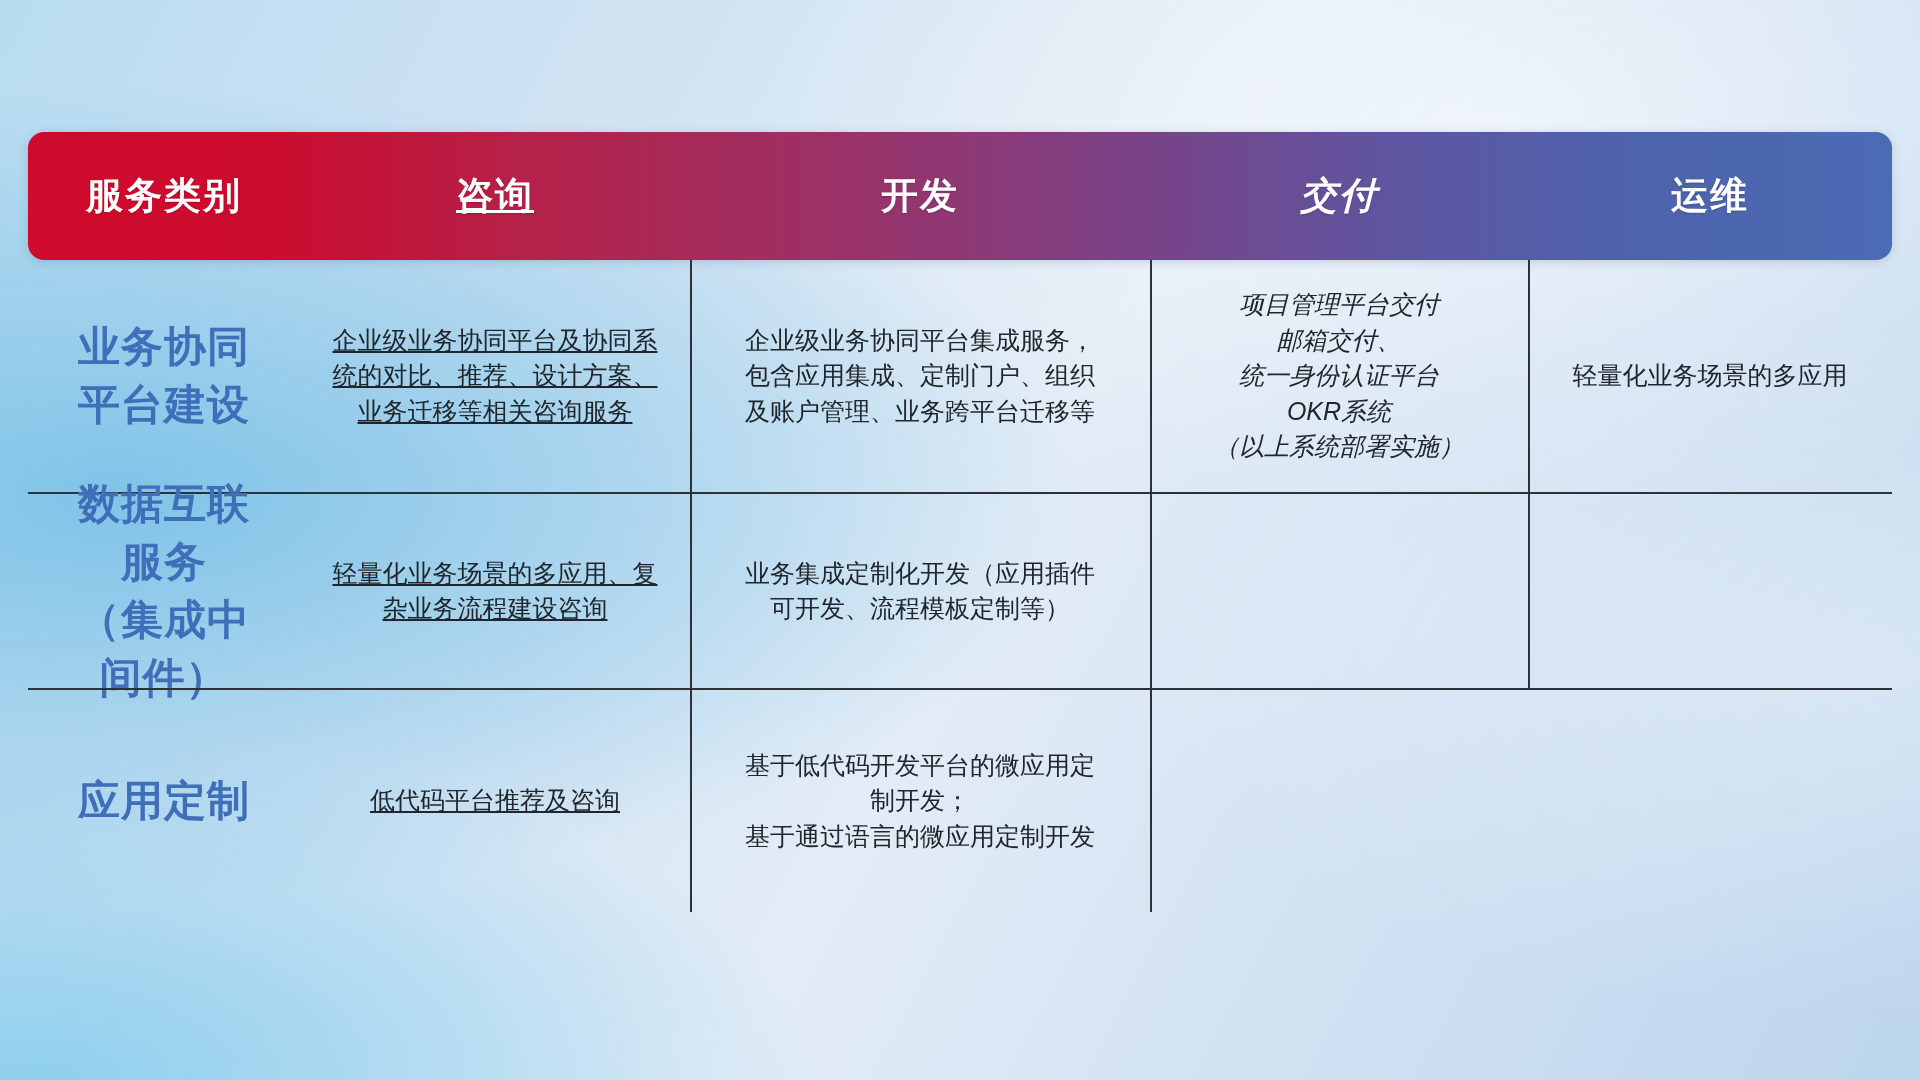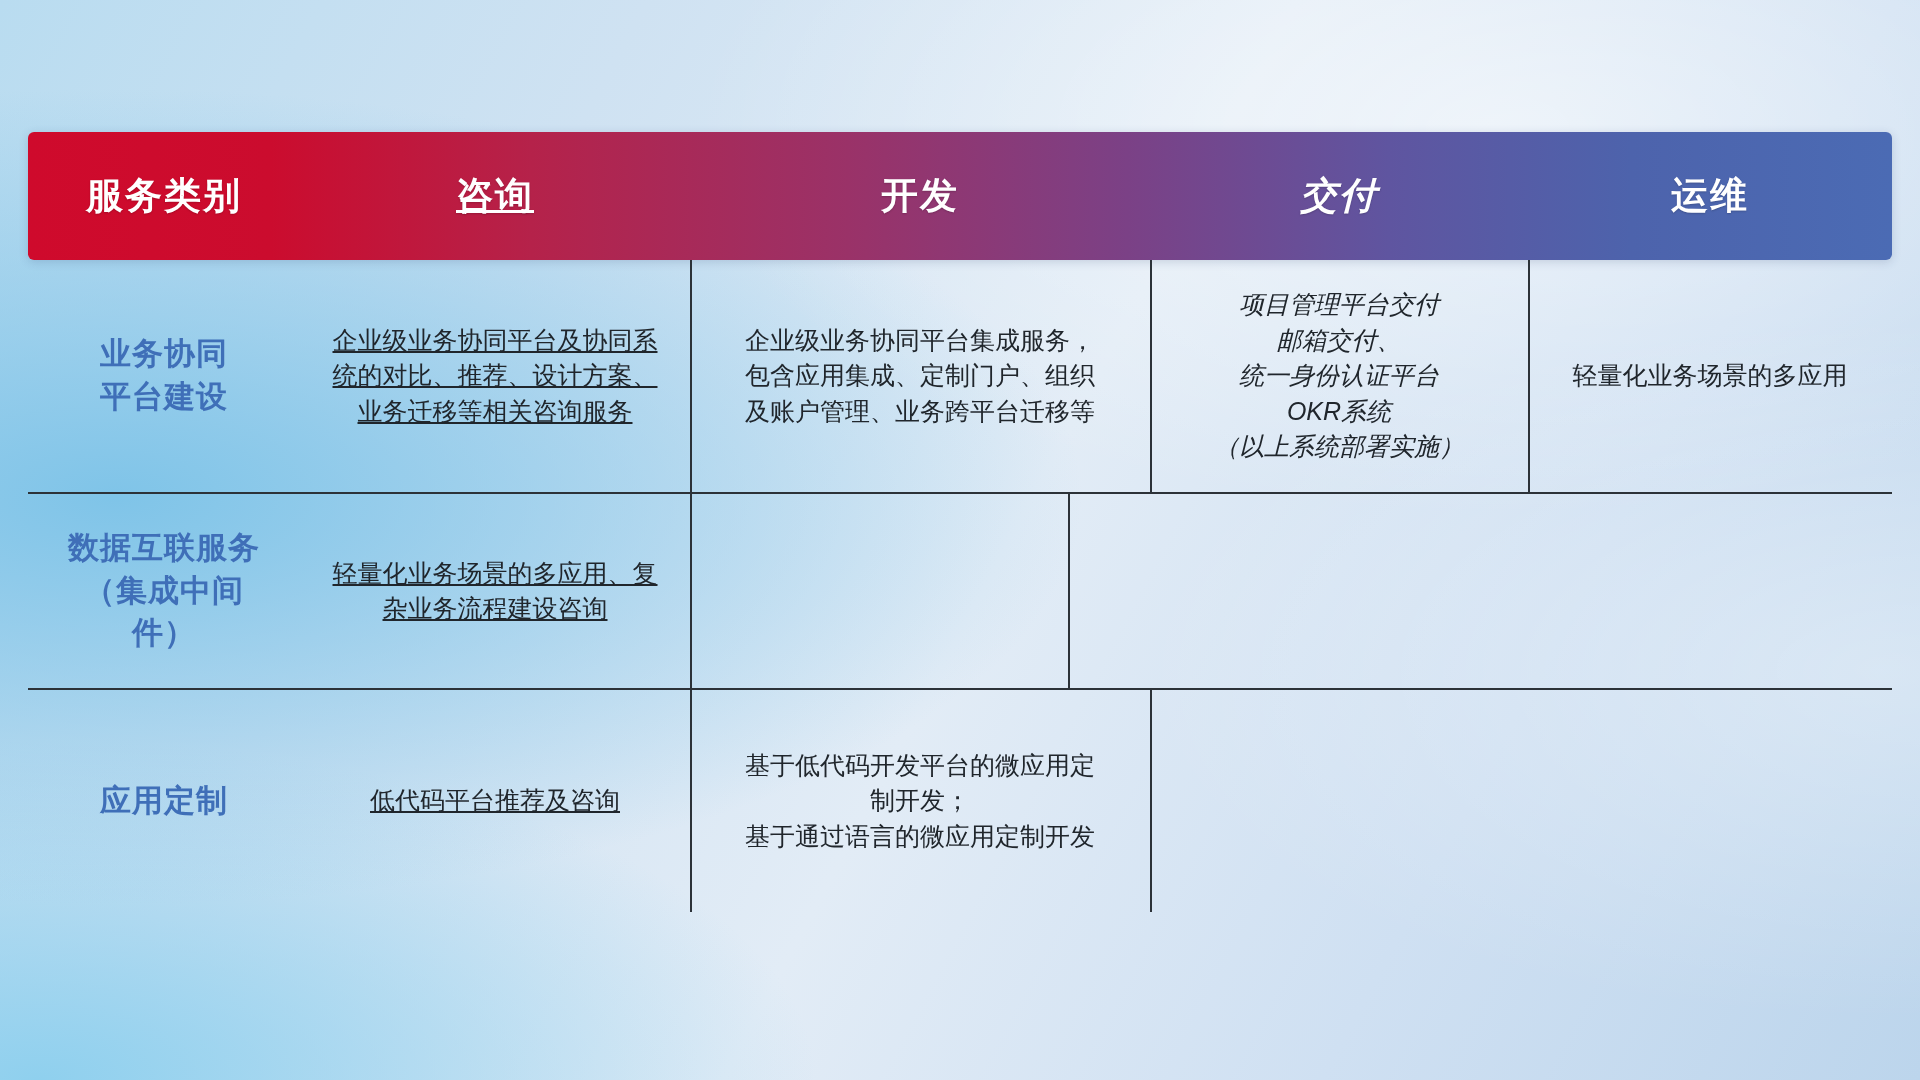--- a/index.html
+++ b/index.html
@@ -23,21 +23,21 @@
     pointer-events:none;
   }
 
   #table-wrap{
     position:absolute;left:28px;top:132px;width:1864px;
   }
 
   
   .thead{
     display:flex;height:128px;
-    border-radius:6px;
+    border-radius:16px;
     background:linear-gradient(90deg,
         #cf0a2c 0%, #cb0c2e 13%, #b5224a 27%, #9a3268 44%,
         #7b4186 59%, #5f55a0 73%, #4d63ac 86%, #4b6bb4 100%);
     box-shadow:0 2px 10px rgba(40,60,110,.18);
     overflow:hidden;
   }
   .th{
     display:flex;align-items:center;justify-content:center;
     color:#fff;font-weight:bold;font-size:37px;letter-spacing:2px;
     text-shadow:0 1px 2px rgba(0,0,0,.18);
@@ -52,21 +52,21 @@
     display:flex;align-items:center;justify-content:center;
     text-align:center;
     color:#20262c;font-size:25px;line-height:1.42;
     padding:10px 32px;
     box-sizing:border-box;
   }
   .td.vline:before{
     content:"";position:absolute;left:0;top:0;bottom:0;width:2px;background:#2c3238;
   }
   .cat{
-    color:#3f6fb8;font-weight:bold;font-size:31px;line-height:1.38;letter-spacing:1px;
+    color:#3f6fb8;font-weight:bold;font-size:42px;line-height:1.38;letter-spacing:1px;
   }
   .r1{height:232px;}
   .r2{height:194px;}
   .r3{height:222px;}
 
   .c1{width:272px;flex:0 0 272px;}
   .c2{width:390px;flex:0 0 390px;text-decoration:underline;}
   .c3{width:460px;flex:0 0 460px;}
   .c4{width:378px;flex:0 0 378px;font-style:italic;}
   .c5{width:364px;flex:0 0 364px;}
@@ -129,20 +129,24 @@
 
       <div class="trow r2">
         <div class="td c1">
           <span class="cell-text cat">数据互联服务
 （集成中间件）</span>
         </div>
         <div class="td c2">
           <span class="cell-text">轻量化业务场景的多应用、复
 杂业务流程建设咨询</span>
         </div>
+        <div class="td c3 vline">
+          <span class="cell-text">业务集成定制化开发（应用插件
+可开发、流程模板定制等）</span>
+        </div>
         <div class="td c4 vline">
           <span class="cell-text"></span>
         </div>
         <div class="td c5 vline">
           <span class="cell-text"></span>
         </div>
       </div>
 
       <div class="trow r3">
         <div class="td c1">

